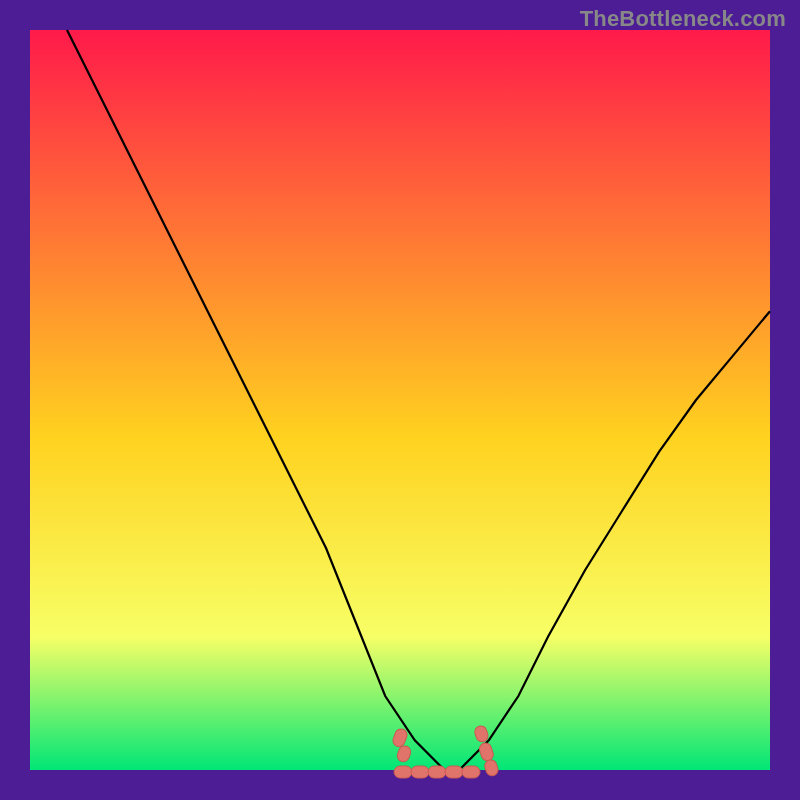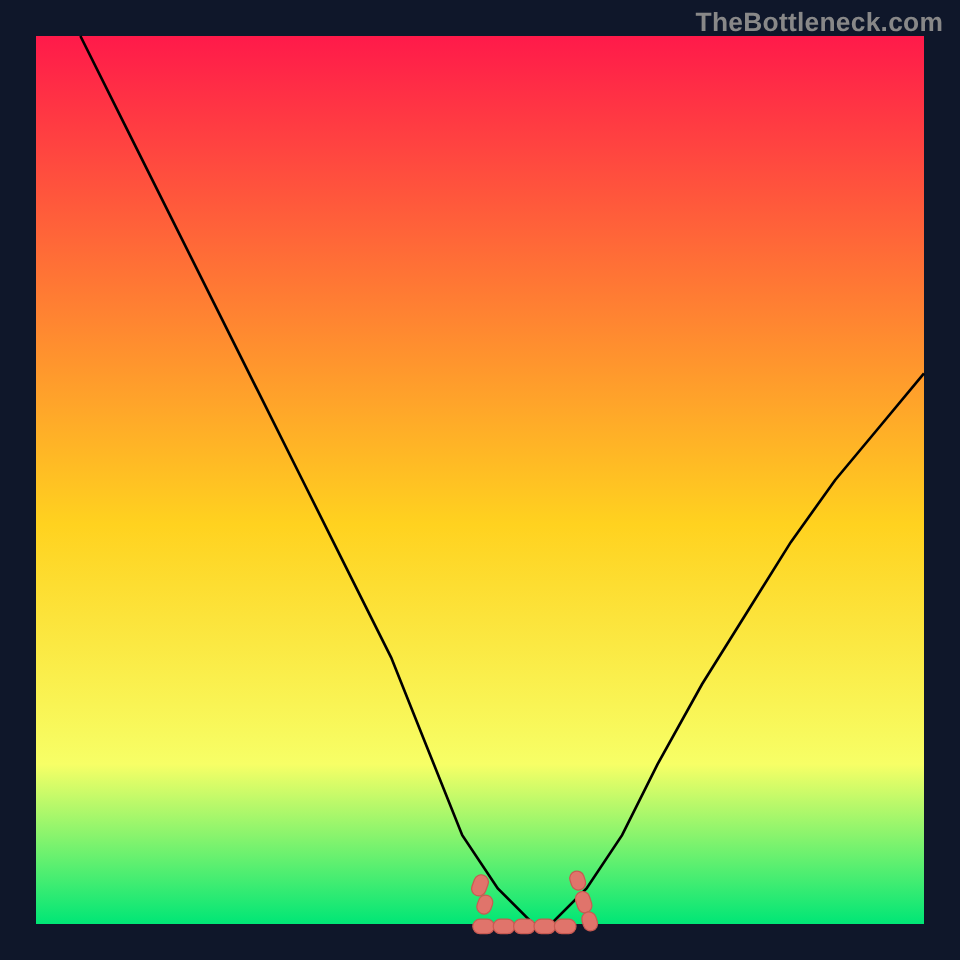--- a/index.html
+++ b/index.html
@@ -8,21 +8,21 @@
     width: 800px;
     height: 800px;
     background: #000;
     overflow: hidden;
     font-family: Arial, Helvetica, sans-serif;
   }
   .stage {
     position: relative;
     width: 800px;
     height: 800px;
-    background: #0f172a;
+    background: #4c1d95;
   }
   .watermark {
     position: absolute;
     top: 6px;
     right: 14px;
     font-size: 22px;
     font-weight: 600;
     color: #888;
     letter-spacing: 0.2px;
     z-index: 5;

